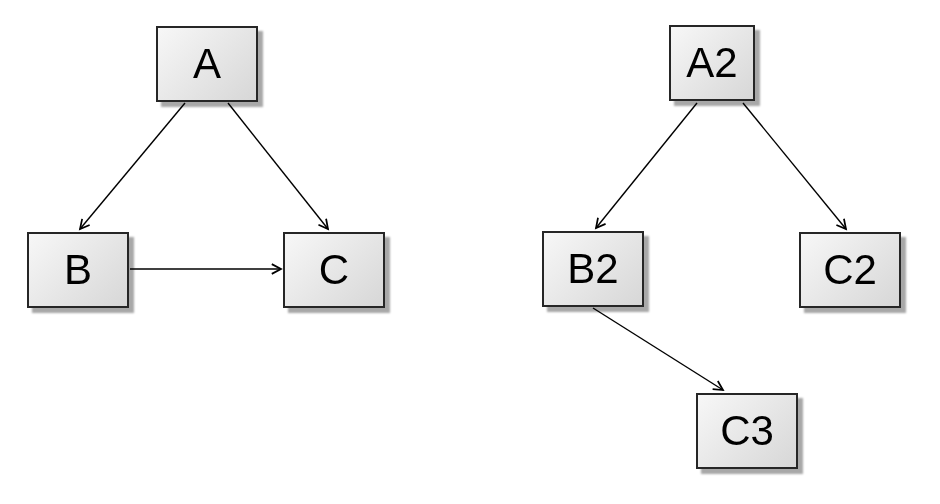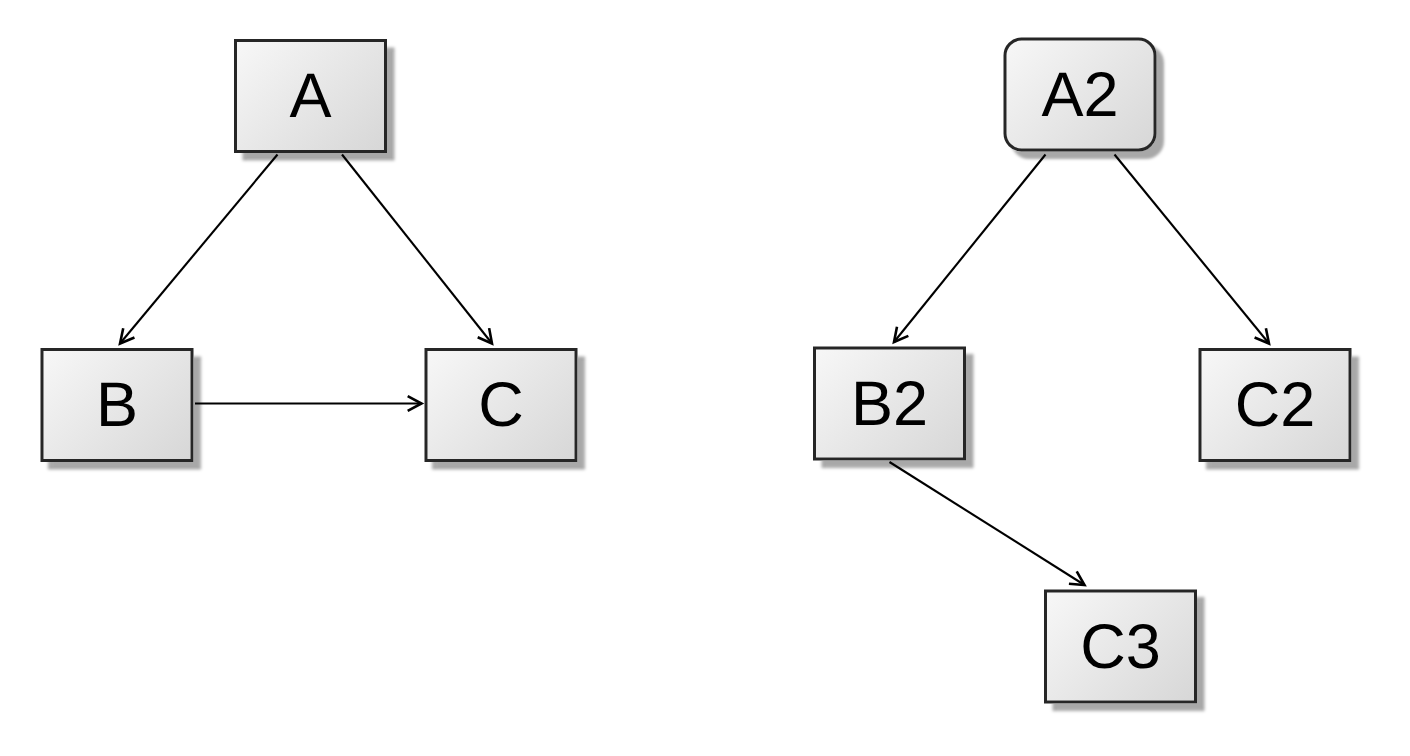--- a/index.html
+++ b/index.html
@@ -53,21 +53,21 @@
   <div id="nodes-layer">
       <div class="node" style="left: 156px; top: 26px; width: 102px; height: 76px;">
         <span class="node-label">A</span>
       </div>
       <div class="node" style="left: 27px; top: 232px; width: 102px; height: 76px;">
         <span class="node-label">B</span>
       </div>
       <div class="node" style="left: 283px; top: 232px; width: 102px; height: 76px;">
         <span class="node-label">C</span>
       </div>
-      <div class="node" style="left: 669px; top: 25px; width: 102px; height: 76px; border-radius: 12px;">
+      <div class="node" style="left: 669px; top: 25px; width: 86px; height: 76px;">
         <span class="node-label">A2</span>
       </div>
       <div class="node" style="left: 542px; top: 231px; width: 102px; height: 76px;">
         <span class="node-label">B2</span>
       </div>
       <div class="node" style="left: 799px; top: 232px; width: 102px; height: 76px;">
         <span class="node-label">C2</span>
       </div>
       <div class="node" style="left: 676px; top: 393px; width: 102px; height: 76px; margin-left: 20px;">
         <span class="node-label">C3</span>

